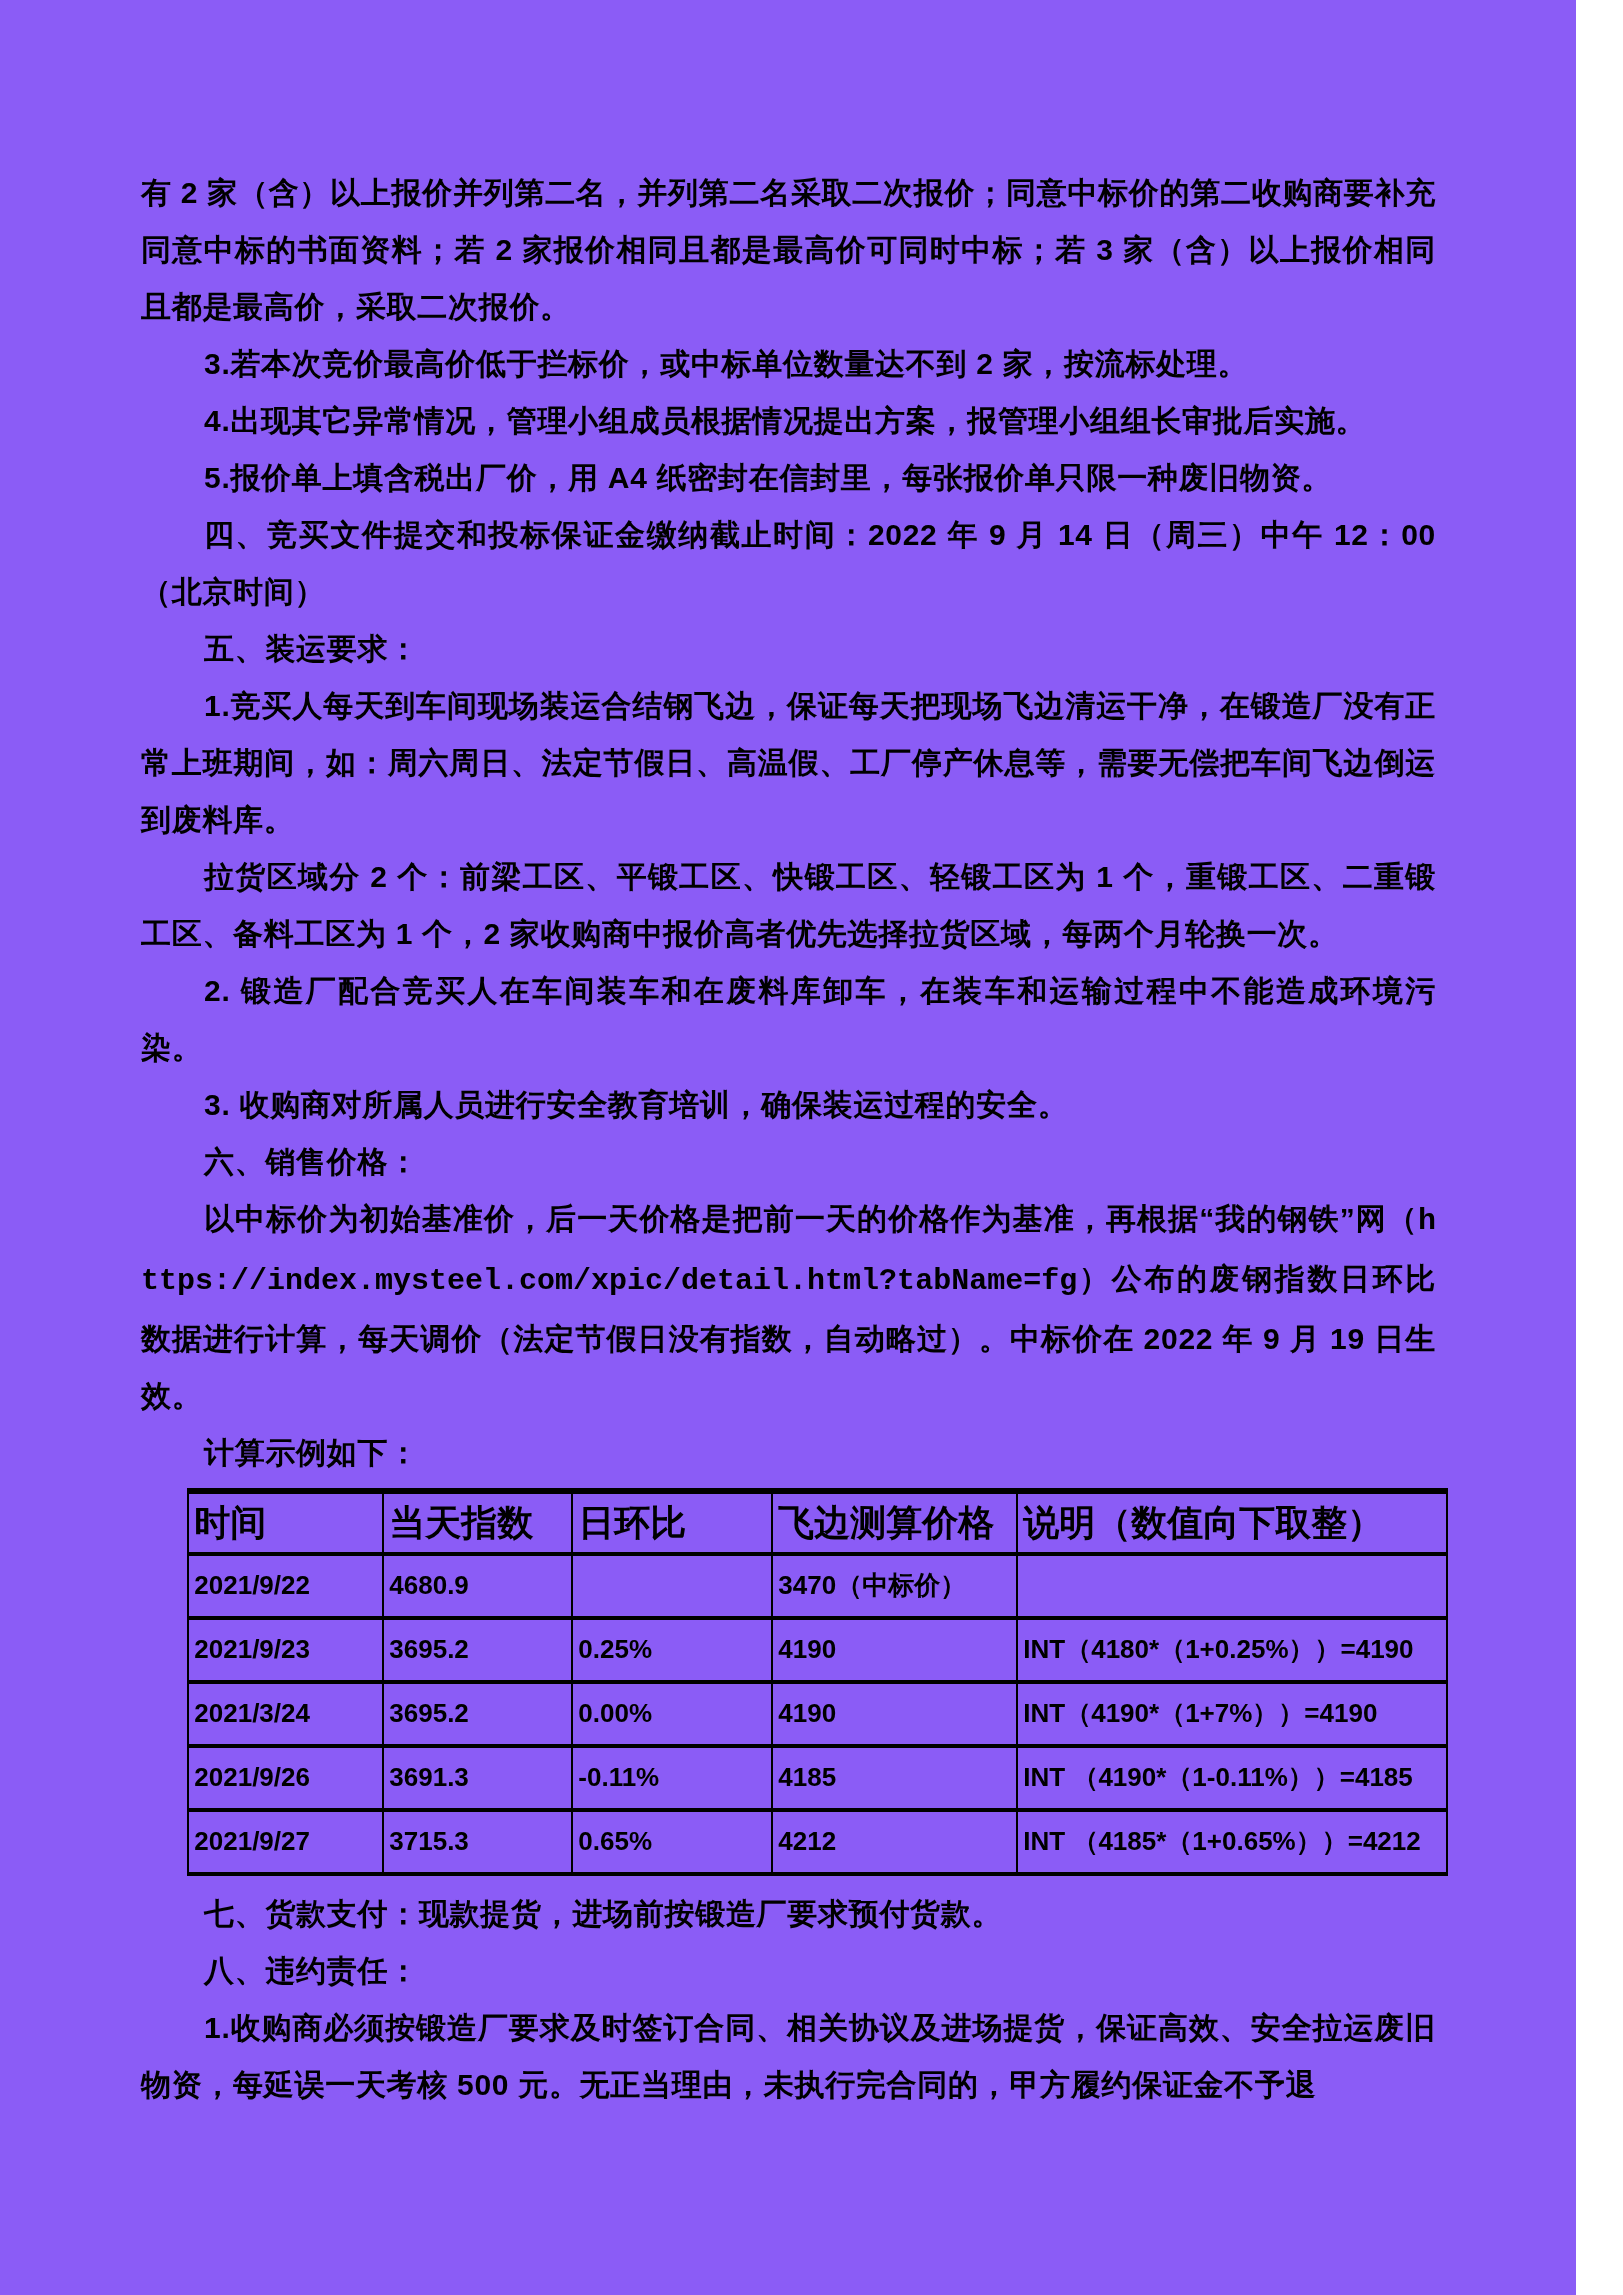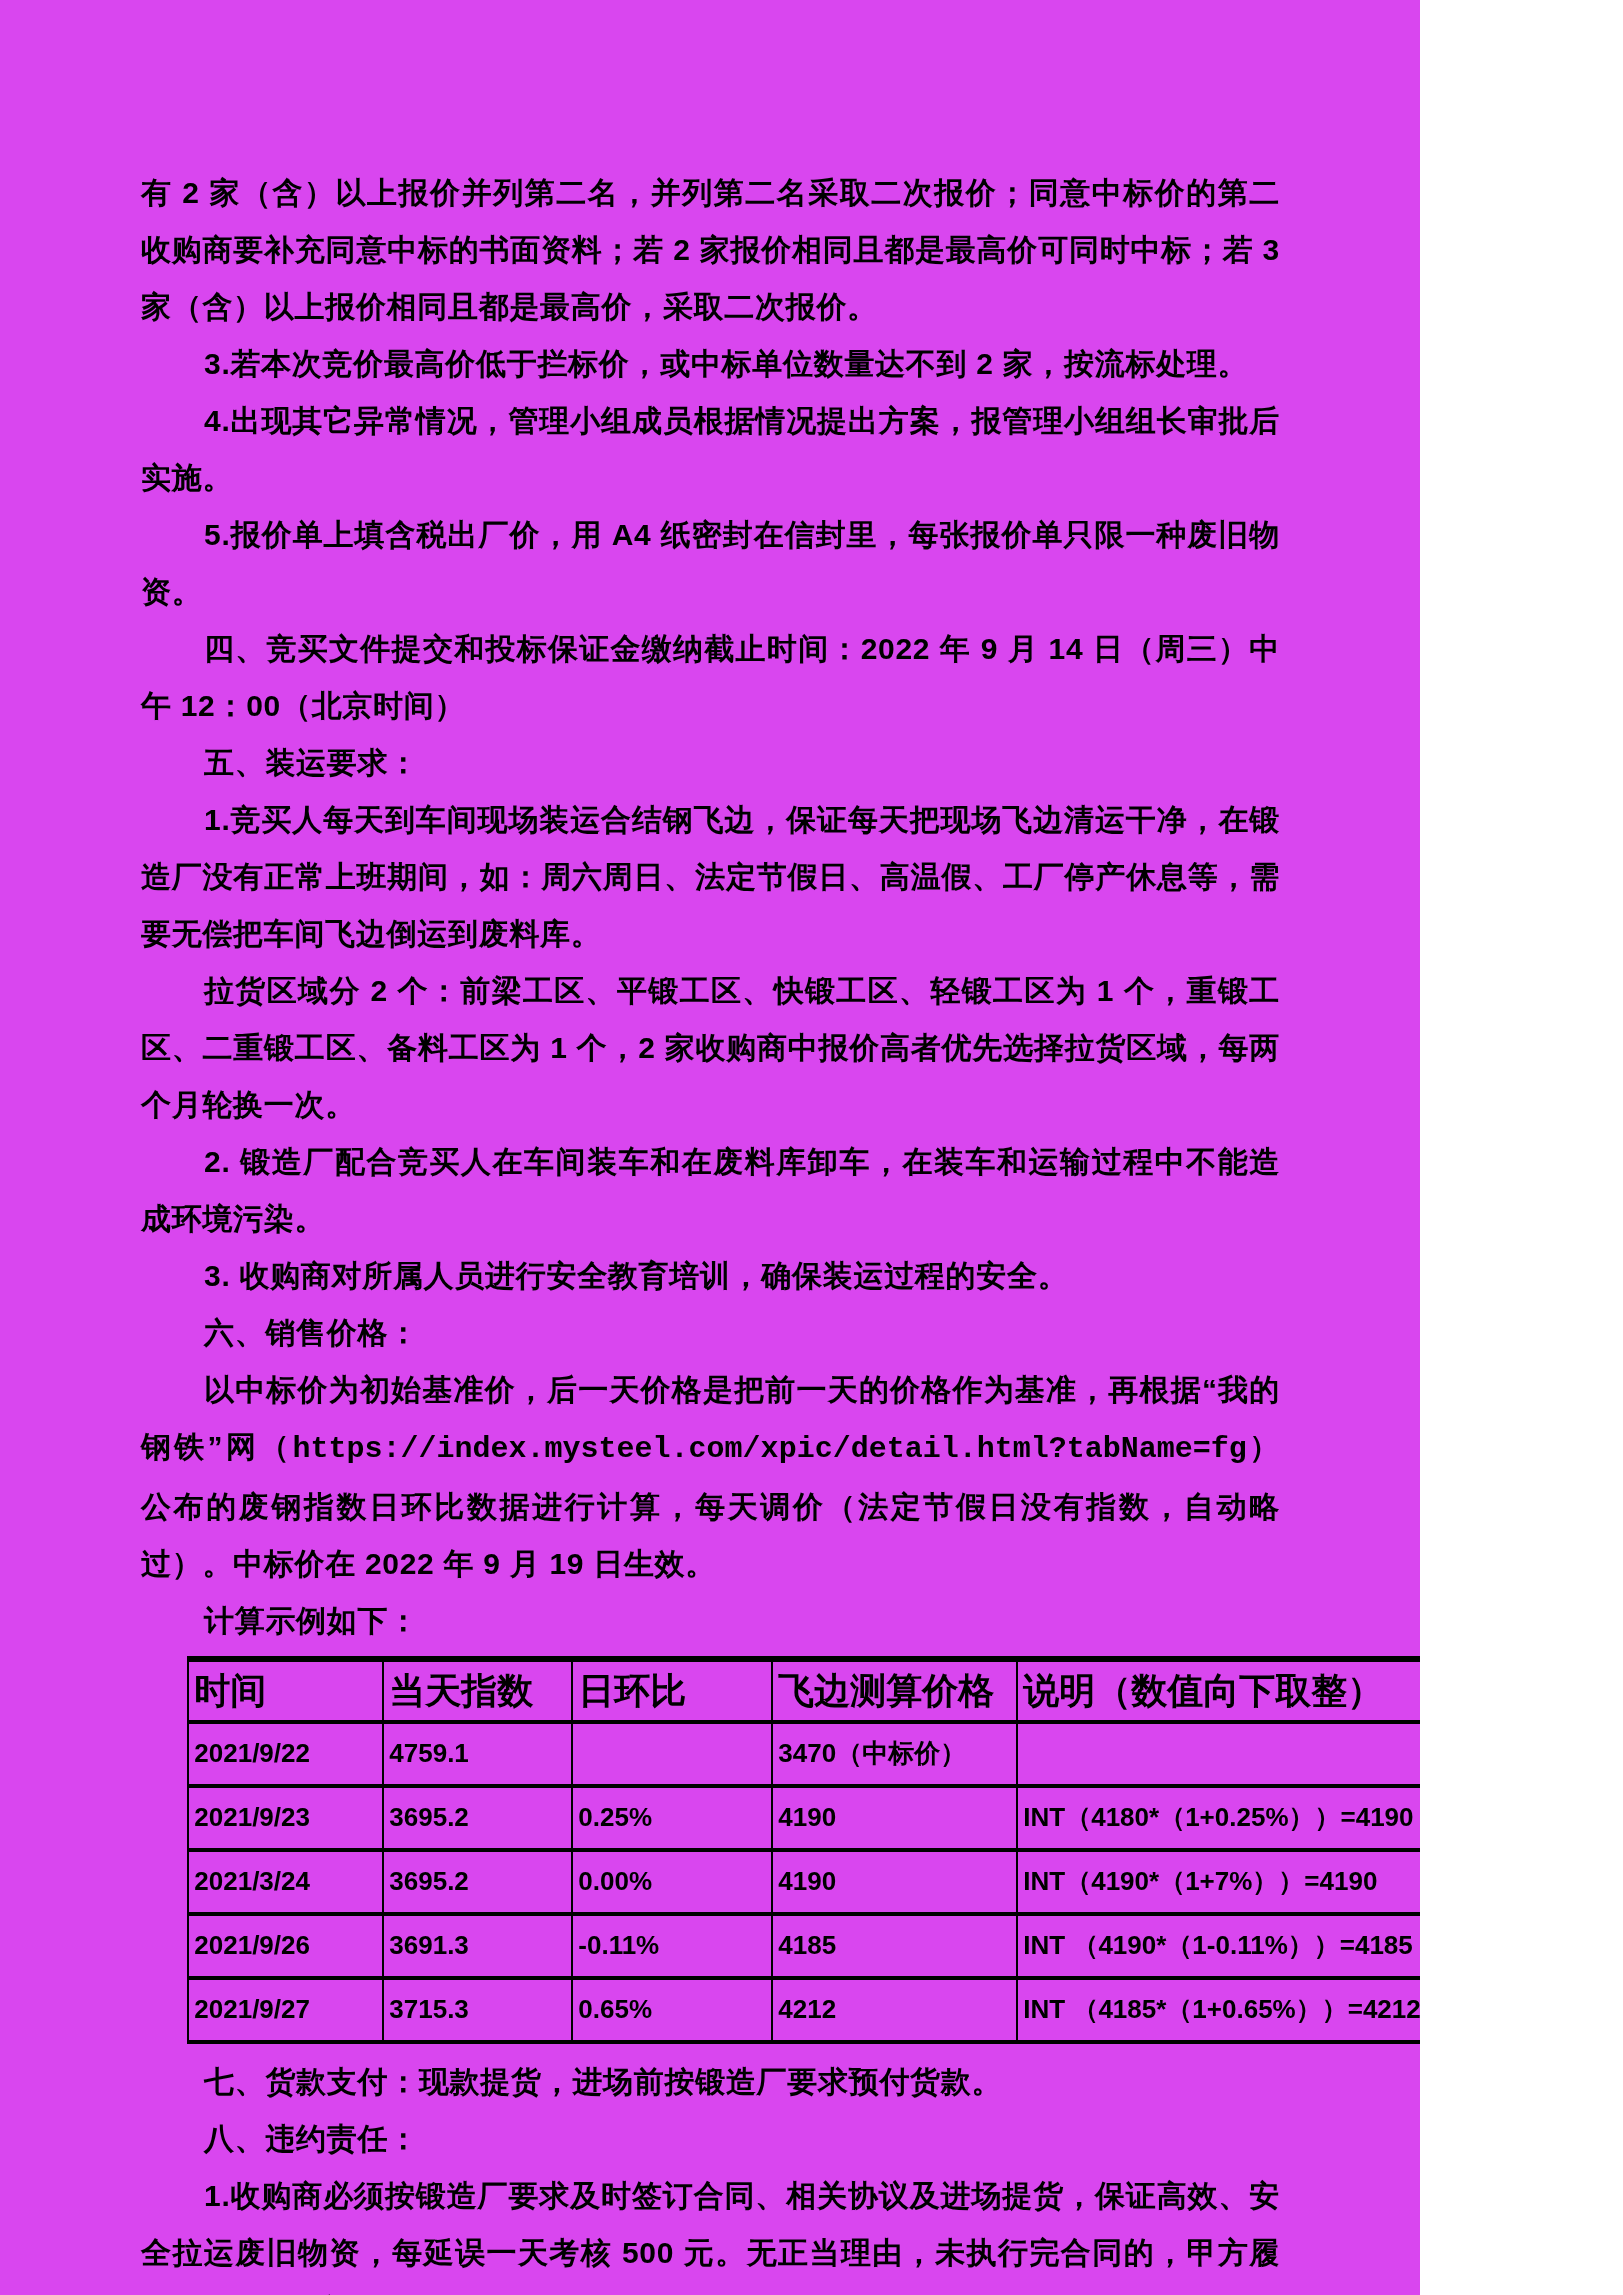--- a/index.html
+++ b/index.html
@@ -2,23 +2,23 @@
 <html style="font-size:10.5px"><head>
 <meta charset="utf-8">
 <style>
   html, body {
     margin: 0;
     padding: 0;
     background: #ffffff;
   }
   .page {
     position: relative;
-    width: 1420px;
+    width: 1576px;
     height: 2295px;
-    background: #d946ef;
+    background: #8b5cf6;
     overflow: hidden;
     font-family: "Liberation Sans", "DejaVu Sans", sans-serif;
     color: #000000;
   }
   .body-text {
     padding: 164px 140px 0 141px;
     font-size: 30px;
     line-height: 57px;
     font-weight: 700;
     text-align: justify;
@@ -103,21 +103,21 @@
           <th>时间</th>
           <th>当天指数</th>
           <th>日环比</th>
           <th>飞边测算价格</th>
           <th>说明（数值向下取整）</th>
         </tr>
       </thead>
       <tbody>
         <tr>
           <td>2021/9/22</td>
-          <td>4759.1</td>
+          <td>4680.9</td>
           <td></td>
           <td>3470（中标价）</td>
           <td></td>
         </tr>
         <tr>
           <td>2021/9/23</td>
           <td>3695.2</td>
           <td>0.25%</td>
           <td>4190</td>
           <td>INT（4180*（1+0.25%））=4190</td>

